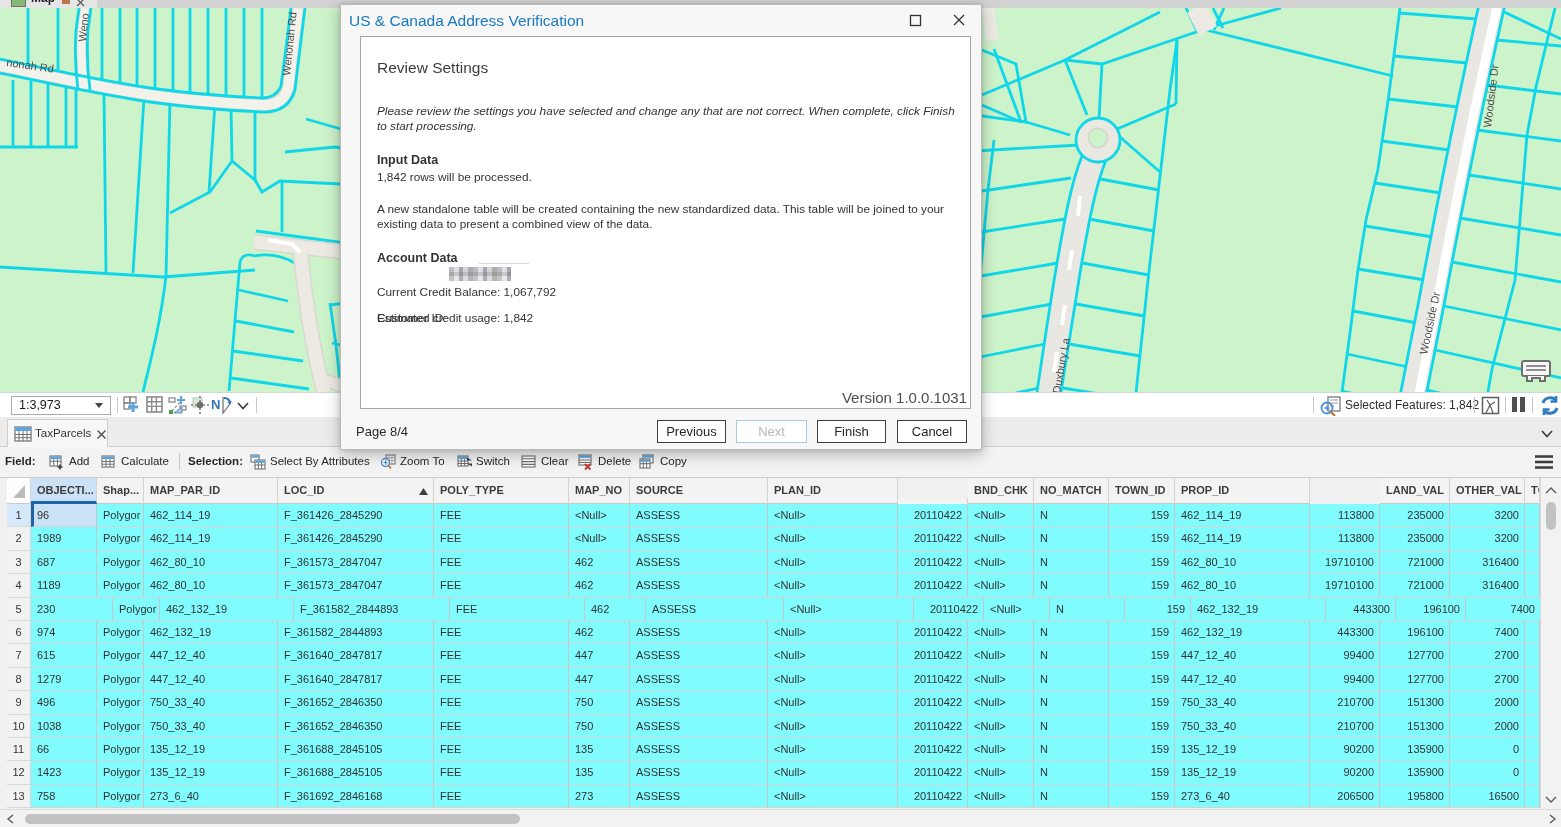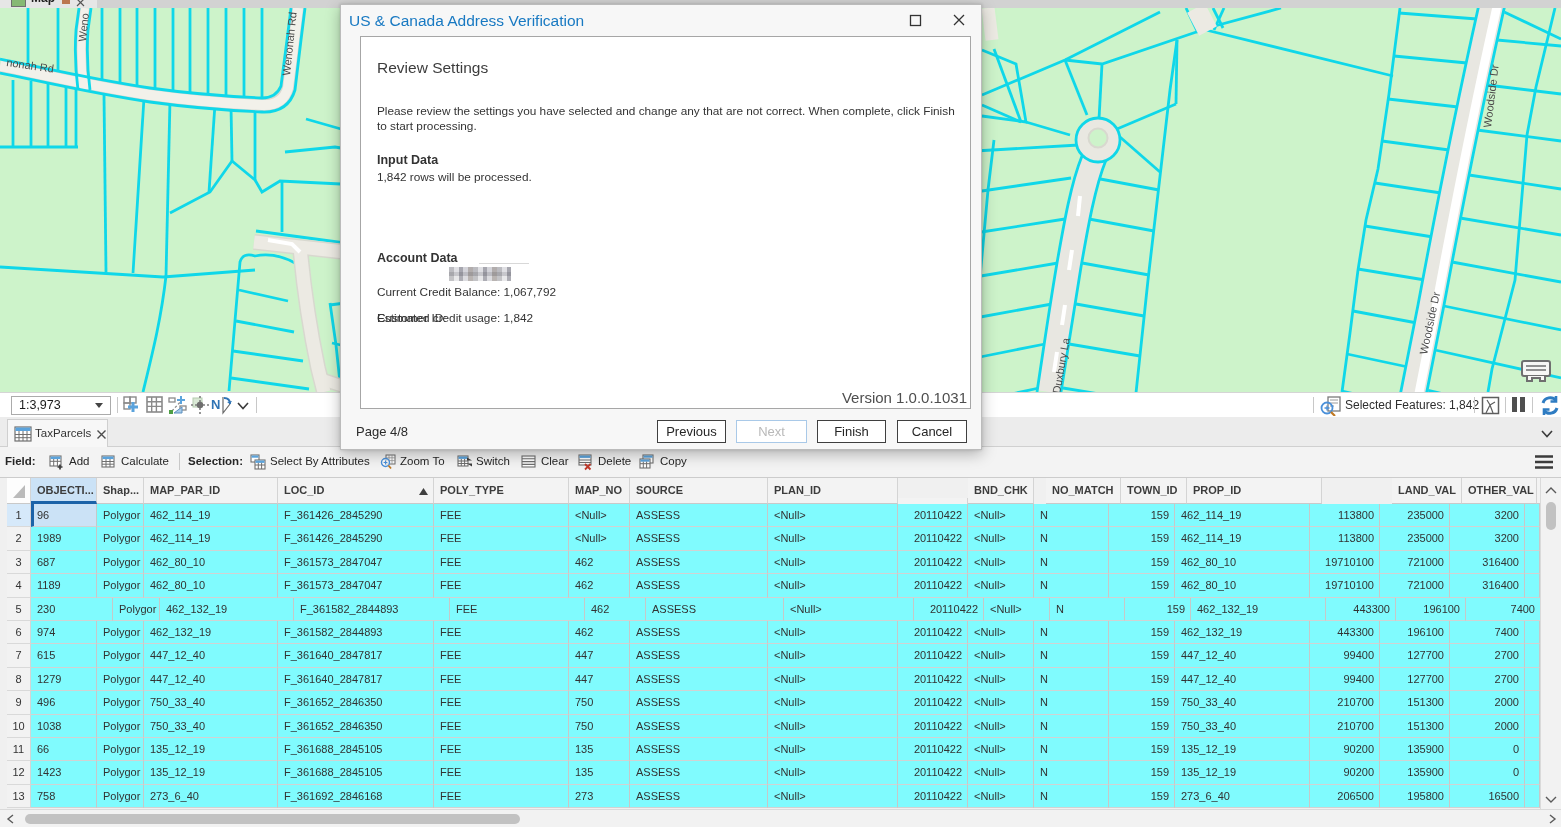--- a/index.html
+++ b/index.html
@@ -345,21 +345,21 @@
 <div class="hcell" style="width:134px;">MAP_PAR_ID</div>
 <div class="hcell" style="width:156px;position:relative;">LOC_ID<svg width="9" height="7" style="position:absolute;right:5px;top:10px" xmlns="http://www.w3.org/2000/svg">
             <polygon points="4.5,0 9,7 0,7" fill="#3f3f3f"></polygon>
           </svg></div>
 <div class="hcell" style="width:135px;">POLY_TYPE</div>
 <div class="hcell" style="width:61px;">MAP_NO</div>
 <div class="hcell" style="width:138px;">SOURCE</div>
 <div class="hcell" style="width:130px;">PLAN_ID</div>
 <div class="hcell" style="width:70px;margin-top:20px;">LAST_EDIT</div>
 <div class="hcell" style="width:66px;">BND_CHK</div>
-<div class="hcell" style="width:75px;margin-left:12px;">NO_MATCH</div>
+<div class="hcell" style="width:75px;">NO_MATCH</div>
 <div class="hcell" style="width:66px;">TOWN_ID</div>
 <div class="hcell" style="width:135px;">PROP_ID</div>
 <div class="hcell" style="width:70px;margin-top:40px;">BLDG_VAL</div>
 <div class="hcell" style="width:70px;">LAND_VAL</div>
 <div class="hcell" style="width:75px;">OTHER_VAL</div>
 <div class="hcell" style="width:15px;">TC</div>
 </div>
 <div class="drow" style="left:7px;top:26.0px;">
 <div class="dcell rowno" style="width:24px;background:#d6e9fa;">1</div>
 <div class="dcell" style="width:66px;background:#cbe2f6;border-left:3px solid #1c63a8;padding-left:3px;">96</div>
@@ -642,30 +642,31 @@
   <div id="dialog">
     <div id="dtitle">US &amp; Canada Address Verification</div>
     <svg width="13" height="13" style="position:absolute;left:568px;top:9px" xmlns="http://www.w3.org/2000/svg">
         <rect x="1.5" y="1.5" width="10" height="10" fill="none" stroke="#333" stroke-width="1.3"></rect>
       </svg>
     <svg width="14" height="14" style="position:absolute;left:611px;top:8px" xmlns="http://www.w3.org/2000/svg">
         <path d="M2,2 L12,12 M12,2 L2,12" stroke="#333" stroke-width="1.3"></path>
       </svg>
     <div id="dpanel">
       <div style="position:absolute;left:16px;top:22px;font-size:15.5px;color:#3d3d3d;">Review Settings</div>
-      <div class="dtext" style="left:16px;top:67px;white-space:nowrap;">Please review the settings you have selected and change any that are not correct. When complete, click Finish<br>to start processing.</div>
+      <div class="dtext" style="left:16px;top:67px;white-space:nowrap;font-style:italic;">Please review the settings you have selected and change any that are not correct. When complete, click Finish<br>to start processing.</div>
       <div class="dtext" style="left:16px;top:116px;font-weight:bold;font-size:12.5px;">Input Data</div>
       <div class="dtext" style="left:16px;top:133px;">1,842 rows will be processed.</div>
+      <div class="dtext" style="left:16px;top:165px;white-space:nowrap;">A new standalone table will be created containing the new standardized data. This table will be joined to your<br>existing data to present a combined view of the data.</div>
       <div class="dtext" style="left:16px;top:214px;font-weight:bold;font-size:12.5px;">Account Data</div>
       <div class="dtext" style="left:16px;top:231px;margin-top:43px;">Customer ID:</div>
       <div id="censor"></div>
       <div style="position:absolute;left:118px;top:226px;width:50px;height:1px;background:#d8d8d8;"></div>
       <div class="dtext" style="left:16px;top:248px;">Current Credit Balance: 1,067,792</div>
       <div class="dtext" style="left:16px;top:274px;">Estimated credit usage: 1,842</div>
       <div style="position:absolute;right:3px;bottom:2px;font-size:15px;color:#4e4e4e;">Version 1.0.0.1031</div>
     </div>
-    <div style="position:absolute;left:15px;top:415px;height:23px;line-height:23px;font-size:13px;color:#2b2b2b;">Page 4/8</div>
+    <div style="position:absolute;left:15px;top:415px;height:23px;line-height:23px;font-size:13px;color:#2b2b2b;">Page 8/4</div>
     <div class="btn" style="left:316px;width:69px;">Previous</div>
     <div class="btn" style="left:395px;width:71px;border-color:#a9c9e8;color:#b9b9b9;">Next</div>
     <div class="btn" style="left:476px;width:69px;">Finish</div>
     <div class="btn" style="left:556px;width:70px;">Cancel</div>
 </div>
 </div>
 
 </body></html>

